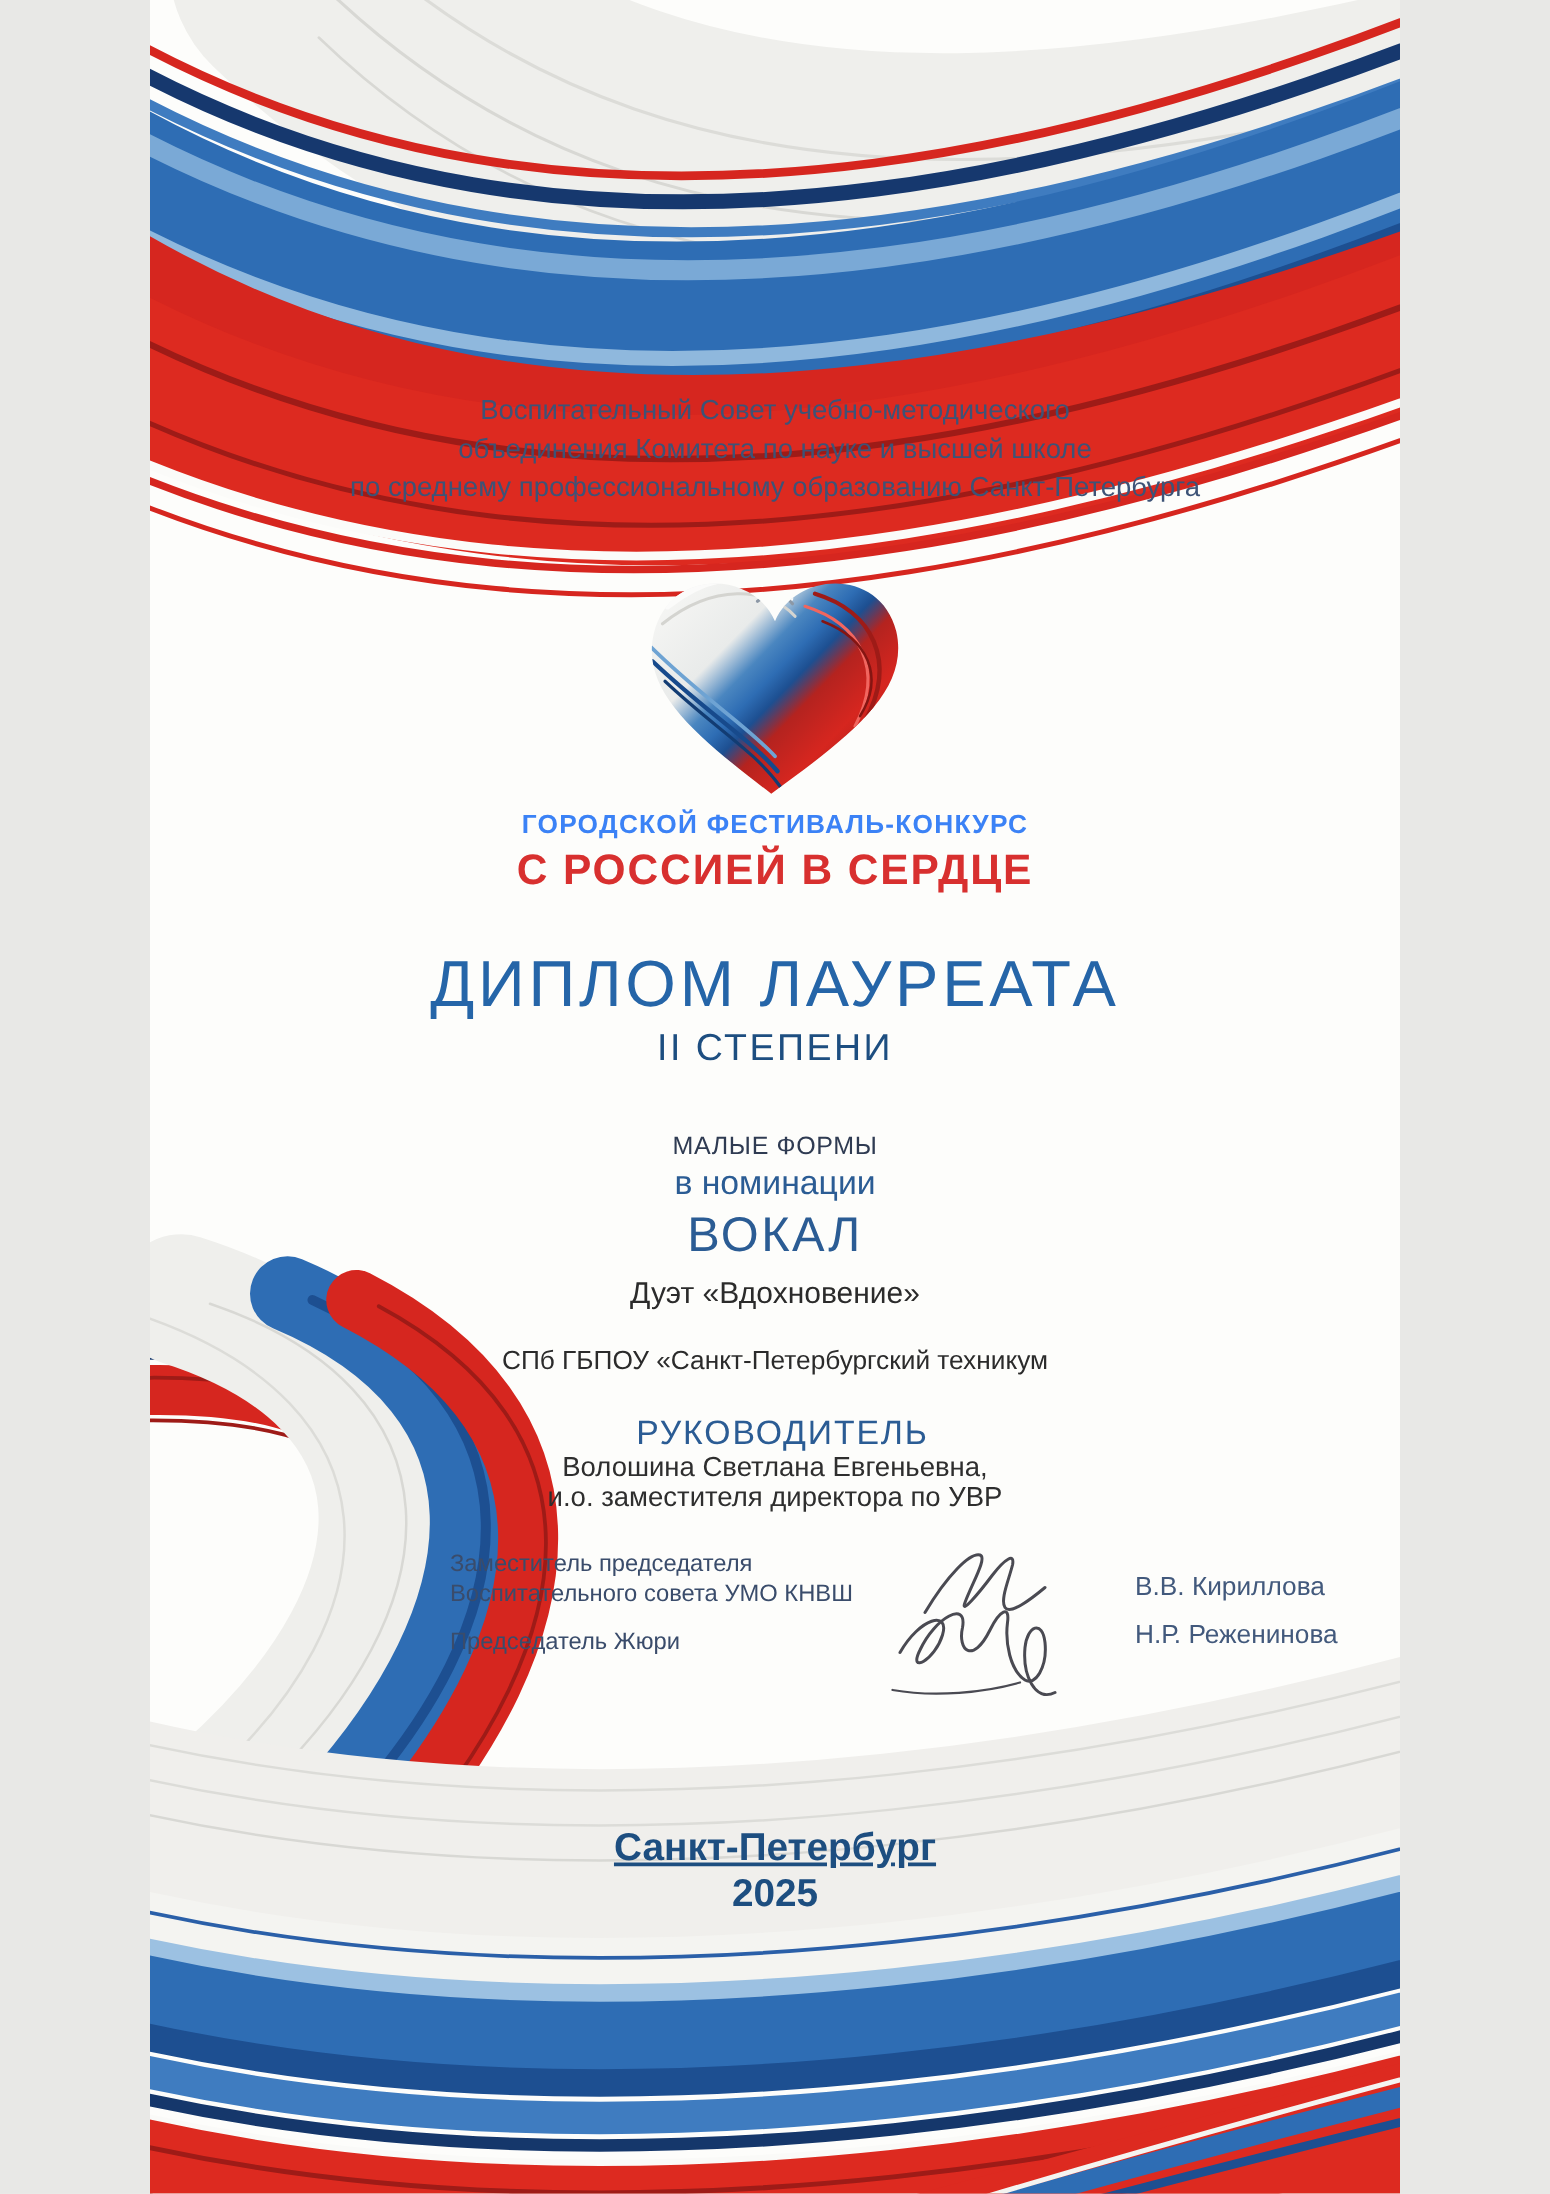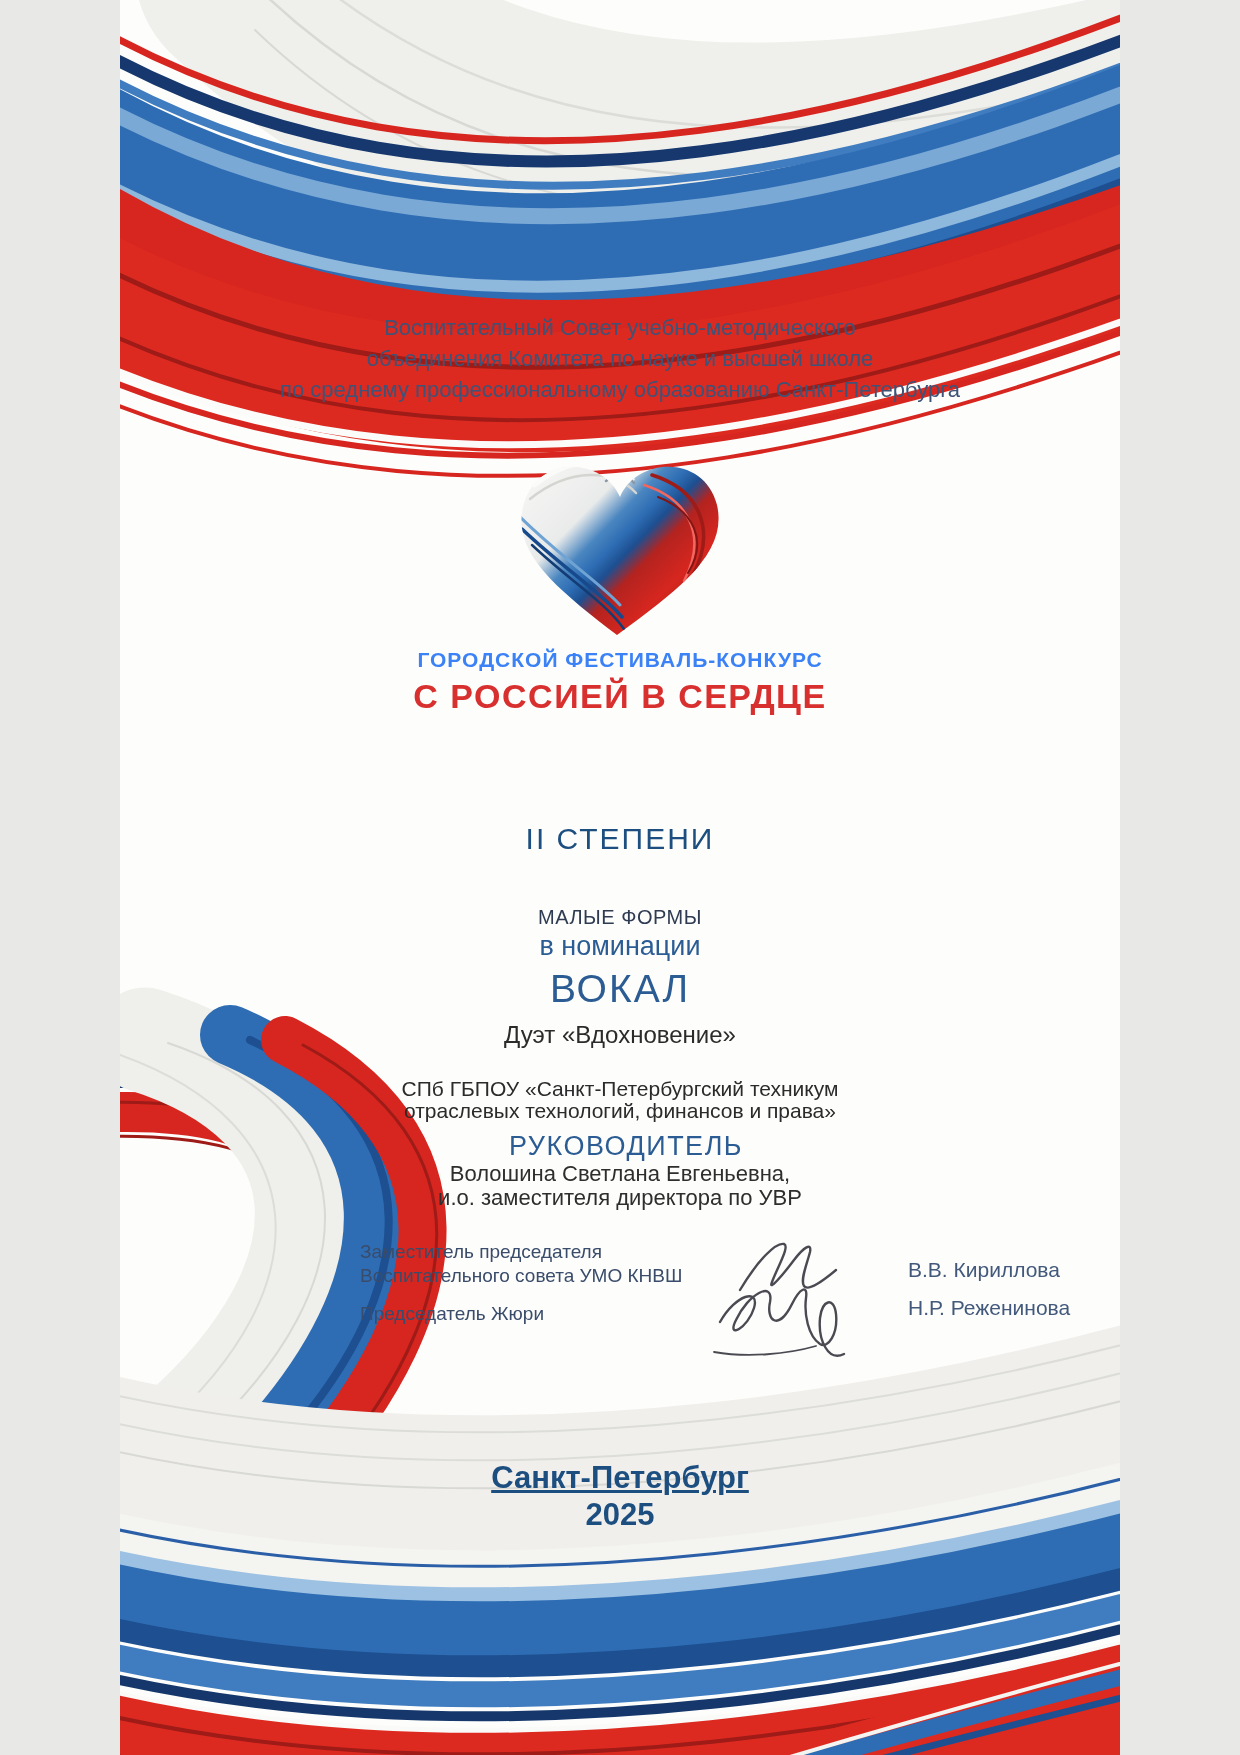--- a/index.html
+++ b/index.html
@@ -163,29 +163,29 @@
 
   <div class="txt organizer">
     <div>Воспитательный Совет учебно-методического</div>
     <div>объединения Комитета по науке и высшей школе</div>
     <div>по среднему профессиональному образованию Санкт-Петербурга</div>
   </div>
 
   <div class="txt fest-label">ГОРОДСКОЙ ФЕСТИВАЛЬ-КОНКУРС</div>
   <div class="txt fest-name">С РОССИЕЙ В СЕРДЦЕ</div>
 
+  <div class="txt award-title">ДИПЛОМ ЛАУРЕАТА</div>
   <div class="txt award-degree">II СТЕПЕНИ</div>
 
   <div class="txt category">МАЛЫЕ ФОРМЫ</div>
   <div class="txt in-nom">в номинации</div>
   <div class="txt nomination">ВОКАЛ</div>
 
   <div class="txt group-name">Дуэт «Вдохновение»</div>
   <div class="txt inst1">СПб ГБПОУ «Санкт-Петербургский техникум</div>
-  <div class="txt inst2">отраслевых технологий, финансов и права»</div>
 
   <div class="txt sup-label">РУКОВОДИТЕЛЬ</div>
   <div class="txt sup-name">Волошина Светлана Евгеньевна,</div>
   <div class="txt sup-pos">и.о. заместителя директора по УВР</div>
 
   <div class="sign-block">
     <div class="sign-role r1">
       <div>Заместитель председателя</div>
       <div>Воспитательного совета УМО КНВШ</div>
     </div>

